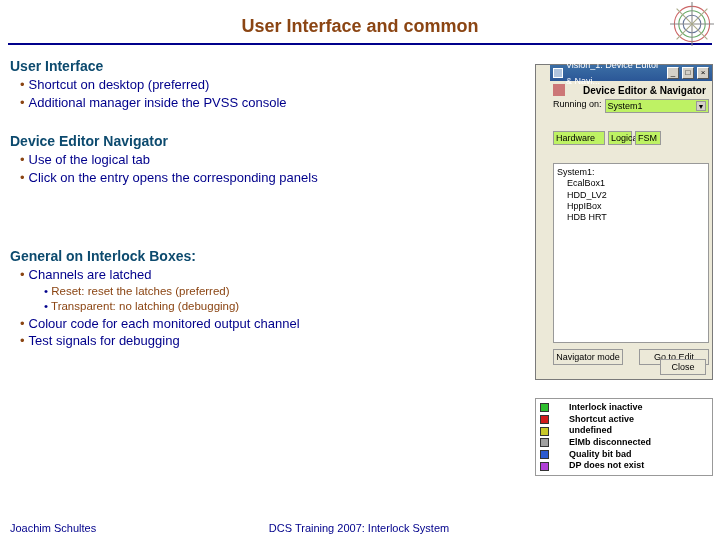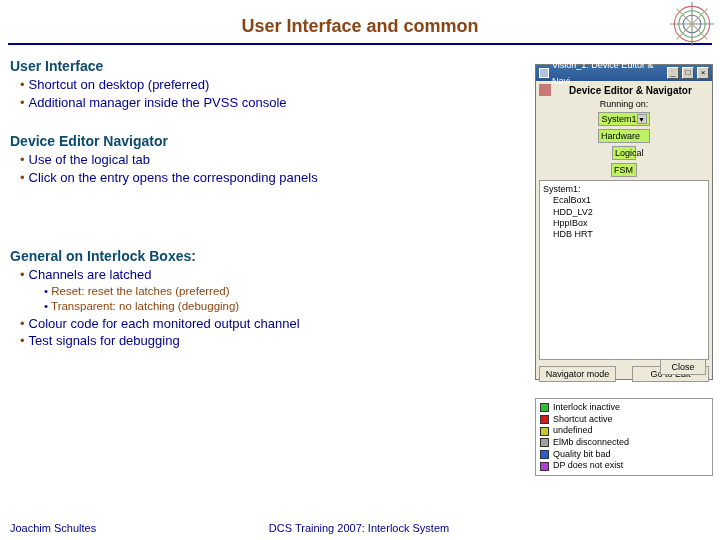--- a/index.html
+++ b/index.html
@@ -47,20 +47,21 @@
   .panel {
     position: absolute;
     top: 64px;
     left: 535px;
     width: 178px;
     height: 316px;
     font-family: Tahoma, sans-serif;
     font-size: 9px;
     background: #ece9d8;
     border: 1px solid #7a7a7a;
+    padding-left: 14px;
   }
   .titlebar {
     background: linear-gradient(#3b6ea5, #2b5797);
     color: #fff;
     height: 16px;
     line-height: 16px;
     padding: 0 3px;
     display: flex;
     align-items: center;
     gap: 3px;
@@ -68,21 +69,21 @@
   .titlebar .ico { width:10px;height:10px;background:#b0c4de;border:1px solid #fff;}
   .titlebar .tt { flex:1; font-size: 9px; }
   .tbtn { width:12px;height:12px;background:#d4d0c8;border:1px solid #fff;border-right-color:#555;border-bottom-color:#555;font-size:8px;line-height:10px;text-align:center;color:#000;}
   .tbtn.close { color:#000; }
   .panel-body { padding: 3px; }
   .panel-head {
     display:flex; align-items:center; gap:18px;
     font-weight:bold; font-size:10px; margin-bottom:3px;
   }
   .panel-head .pico { width:12px;height:12px;background:#c77; }
-  .row { display:flex; align-items:center; gap:3px; margin-bottom:3px; font-size:9px;flex-direction:column;}
+  .row { display:flex; align-items:flex-start; gap:3px; margin-bottom:18px; font-size:9px;}
   .row label { }
   .combo {
     border:1px solid #999; background:#bef264; height:14px; line-height:12px;
     padding:0 2px; display:flex; align-items:center; font-size:9px;
   }
   .combo .arr { margin-left:auto; width:10px;height:10px;background:#d4d0c8;border:1px solid #999;text-align:center;font-size:7px;line-height:9px;}
   .tree {
     border:1px solid #999; background:#fff; height:180px; padding:3px;
     font-size:9px; color:#000; line-height:1.25;
   }
@@ -93,21 +94,21 @@
     flex:1; border:1px solid #999; background:#ece9d8; height:16px;
     font-size:9px; display:flex;align-items:center;justify-content:center;
   }
   .close-row { position:absolute; bottom:4px; right:6px; }
   .close-row .pbtn { width:46px; }
   .legend {
     position:absolute; left:535px; top:398px; width:178px;
     border:1px solid #999; background:#fff; padding:3px 4px;
     font-family: Tahoma, sans-serif; font-size:9px; color:#000;
   }
-  .lrow { display:flex; align-items:center; gap:4px; line-height:1.3; }
+  .lrow { display:flex; align-items:center; gap:20px; line-height:1.3;font-weight:bold; }
   .sw { width:9px;height:9px;border:1px solid #333; }
   .footer {
     position:absolute; bottom:6px; left:10px; right:12px;
     font-size:11px; color:#00008b; display:flex;
   }
   .footer .mid { position:absolute; left:50%; transform:translateX(-50%); }
   .logo {
     position:absolute; top:2px; right:6px; width:44px; height:44px;
   }
   .logo svg { width:100%; height:100%; }

